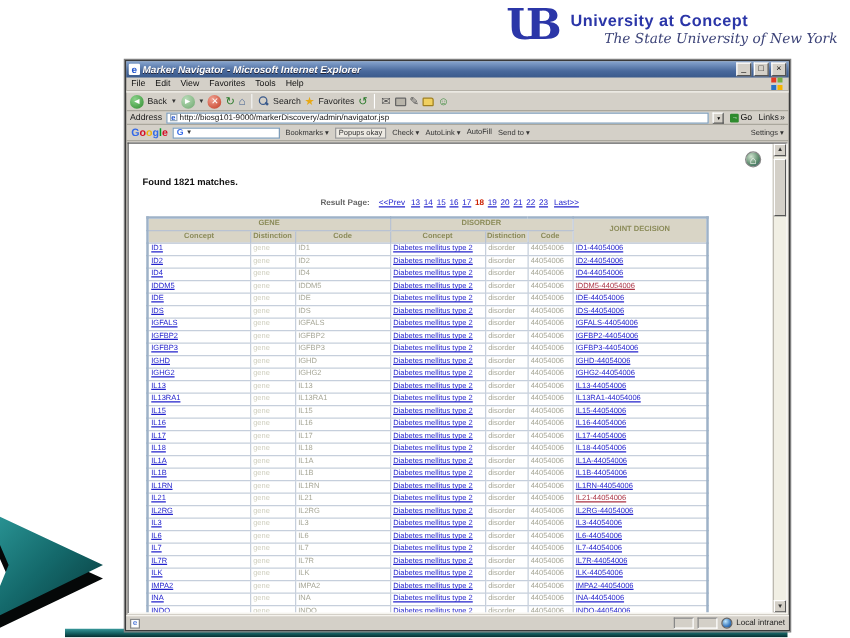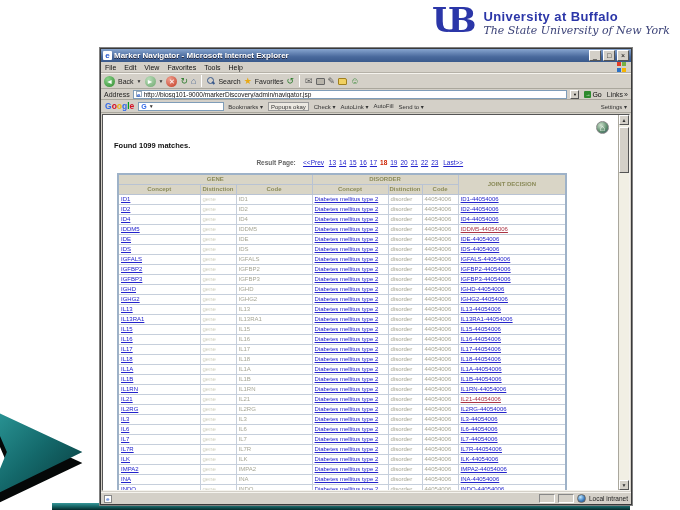--- a/index.html
+++ b/index.html
@@ -14,33 +14,33 @@
     clip-path:polygon(0 6%, 80% 52%, 0 100%, 16% 52%); }
   .arrow-main { position:absolute; left:0; top:0; width:118px; height:96px;
     background:linear-gradient(135deg,#2e9d9d 0%,#14696b 45%,#04282a 100%);
     clip-path:polygon(0 4%, 80% 50%, 0 98%, 16% 50%); }
 
   
   .ub-logo { position:absolute; top:3px; right:10px; display:flex; align-items:flex-end; gap:7px; z-index:2; }
   .ub-mark { font-family:"DejaVu Serif", serif; font-weight:bold; font-size:34px; line-height:34px;
     color:#2b36a8; letter-spacing:-14px; padding-right:14px; }
   .ub-text .t1 { font-weight:bold; color:#2b36a8; font-size:13px; letter-spacing:.4px; }
-  .ub-text .t2 { font-family:"DejaVu Serif", serif; font-style:italic; color:#3c4378; font-size:11px; }
+  .ub-text .t2 { font-family:"DejaVu Serif", serif; font-style:italic; color:#3c4378; font-size:11px;margin-left:27px; }
 
   
   .window { position:absolute; left:100px; top:48px; width:532px; height:457px; z-index:4;
     background:#d4d0c8; border:1px solid #3a3a3a; outline:1px solid #808080;
     display:flex; flex-direction:column; font-size:7px; }
 
   .titlebar { height:13px; background:linear-gradient(to bottom,#87a5cf 0%,#49699c 60%,#3a5a8c 100%);
     display:flex; align-items:center; padding:0 2px; gap:2px; flex:0 0 auto; }
   .ie-ico { width:9px; height:9px; background:#fff; color:#2255cc; font-weight:bold; font-size:8px;
     line-height:9px; text-align:center; border-radius:1px; }
   .title-text { color:#fff; font-weight:bold; font-size:8px; flex:1;
-    white-space:nowrap; overflow:hidden; text-shadow:0 1px 0 #223; }
+    white-space:nowrap; overflow:hidden; text-shadow:0 1px 0 #223;font-style:italic; }
   .win-btn { width:12px; height:11px; background:#d4d0c8; border:1px solid; border-color:#fff #555 #555 #fff;
     font-size:7px; line-height:9px; text-align:center; color:#000; }
 
   .menubar { height:11px; display:flex; align-items:center; gap:8px; padding:0 4px;
     border-bottom:1px solid #b5b1a8; flex:0 0 auto; }
   .menu-item { color:#111; }
   .winflag { margin-left:auto; width:10px; height:10px; display:grid; grid-template-columns:4px 4px; gap:1px; }
   .winflag i { width:4px; height:4px; display:block; }
 
   .toolbar { height:16px; display:flex; align-items:center; gap:3px; padding:0 3px;
@@ -137,21 +137,21 @@
 
   <div class="deco-bar"></div>
   <div class="deco-arrow-wrap">
     <div class="arrow-shadow"></div>
     <div class="arrow-main"></div>
   </div>
 
   <div class="ub-logo">
     <div class="ub-mark">UB</div>
     <div class="ub-text">
-      <div class="t1">University at Buffalo</div>
+      <div class="t1">University at Concept</div>
       <div class="t2">The State University of New York</div>
     </div>
   </div>
 
   <div class="window">
 
     <div class="titlebar">
       <span class="ie-ico">e</span>
       <span class="title-text">Marker Navigator - Microsoft Internet Explorer</span>
       <span class="win-btn">_</span>
@@ -228,21 +228,21 @@
           <span class="gbtn">AutoFill</span>
           <span class="gbtn">Send to ▾</span>
         </span>
       <span class="gspacer"></span>
       <span class="gbtn">Settings ▾</span>
     </div>
 
     <div class="content-frame">
       <div class="page-area">
         <span class="home-circle">⌂</span>
-        <div class="found">Found 1099 matches.</div>
+        <div class="found">Found 1821 matches.</div>
 
         <div class="result-line">
           <span class="result-label">Result Page:</span>
           <span class="plink">&lt;&lt;Prev</span>
           <span id="pagelinks"><span class="plink">13</span><span class="plink">14</span><span class="plink">15</span><span class="plink">16</span><span class="plink">17</span><span class="plink current">18</span><span class="plink">19</span><span class="plink">20</span><span class="plink">21</span><span class="plink">22</span><span class="plink">23</span></span>
           <span class="plink">Last&gt;&gt;</span>
         </div>
 
         <table class="data-table">
           <colgroup>

